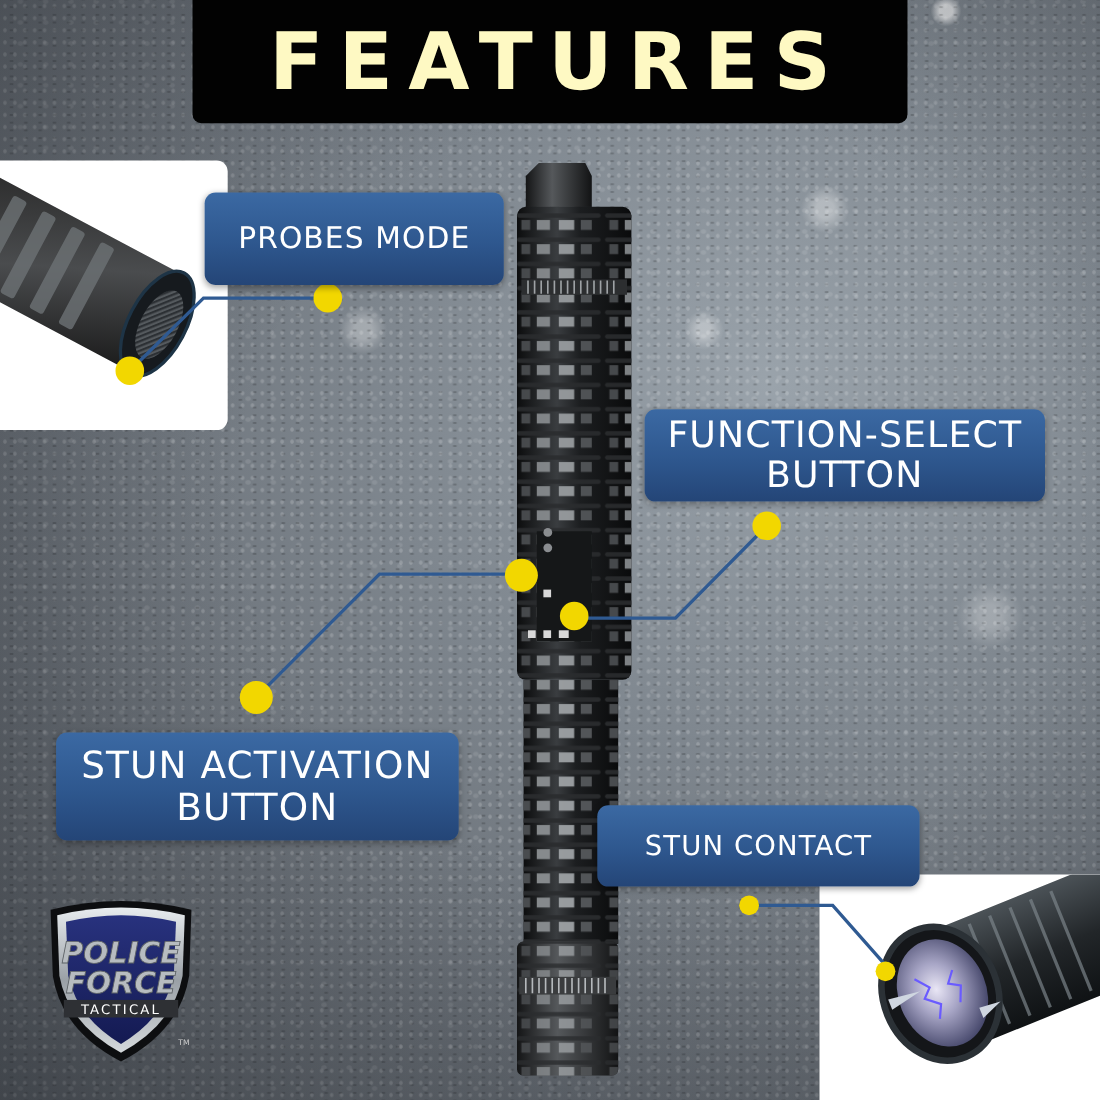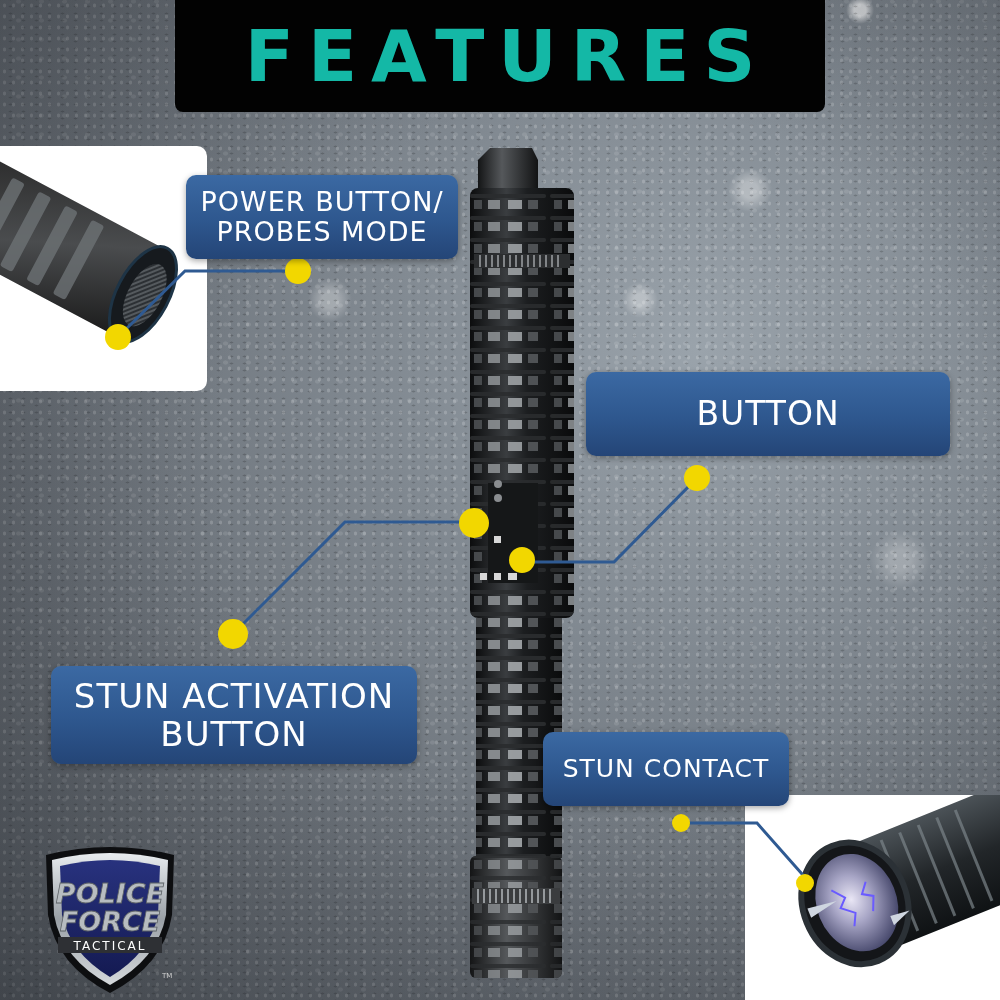--- a/index.html
+++ b/index.html
@@ -28,52 +28,52 @@
     position:absolute; inset:0;
     background: radial-gradient(ellipse at 60% 45%, transparent 45%, rgba(40,44,50,0.45) 100%);
     pointer-events:none;
   }
   .title-bar {
     position:absolute; left:175px; top:0; width:650px; height:112px;
     background:#020202; border-radius:0 0 8px 8px;
     display:flex; align-items:center; justify-content:center;
   }
   .title-text {
-    color:#14b8a6; font-family:"DejaVu Sans", sans-serif; font-weight:bold;
+    color:#fef9c3; font-family:"DejaVu Sans", sans-serif; font-weight:bold;
     font-size:72px; letter-spacing:14px; padding-left:14px; line-height:1;
   }
   .label-box {
     position:absolute;
     background: linear-gradient(180deg, #3b69a3 0%, #2e578e 55%, #244577 100%);
     border-radius:10px;
     color:#ffffff; text-align:center;
     font-family:"DejaVu Sans", sans-serif; font-weight:normal;
     display:flex; flex-direction:column; justify-content:center;
     box-shadow: 0 2px 6px rgba(0,0,0,0.35);
   }
   .label-box span { display:block; line-height:1.12; letter-spacing:1px; }
   .lb-power { left:186px; top:175px; width:272px; height:84px; font-size:27px; }
   .lb-func  { left:586px; top:372px; width:364px; height:84px; font-size:33px; }
   .lb-stun  { left:51px;  top:666px; width:366px; height:98px; font-size:34px; }
-  .lb-probe { left:543px; top:732px; width:246px; height:74px; font-size:25px;text-align:center; }
+  .lb-probe { left:543px; top:732px; width:293px; height:74px; font-size:25px;text-align:center; }
 
   .inset {
     position:absolute; background:#ffffff; overflow:hidden;
   }
   .inset-power { left:0; top:146px; width:207px; height:245px; border-radius:0 10px 10px 0; }
   .inset-probe { left:745px; top:795px; width:255px; height:205px; }
 
   .baton { position:absolute; left:468px; top:148px; width:110px; height:830px; }
   .lines { position:absolute; left:0; top:0; width:1000px; height:1000px; pointer-events:none; }
   .dot {
     position:absolute; width:26px; height:26px; margin:-13px 0 0 -13px;
     border-radius:50%; background:#f2d700;
   }
   .dot.big { width:30px; height:30px; margin:-15px 0 0 -15px; }
-  .logo { position:absolute; left:40px; top:845px; width:140px; height:150px; }
+  .logo { position:absolute; left:40px; top:817px; width:140px; height:150px; }
 </style>
 </head>
 <body>
 
 <div class="stage">
   <div class="texture"></div>
   <div class="vignette"></div>
 
   <div class="title-bar">
     <div class="title-text">FEATURES</div>
@@ -237,24 +237,24 @@
   <div class="dot" style="left:298px; top:271px;"></div>
   <div class="dot" style="left:118px; top:337px;"></div>
   <div class="dot" style="left:697px; top:478px;"></div>
   <div class="dot" style="left:522px; top:560px;"></div>
   <div class="dot big" style="left:233px; top:634px;"></div>
   <div class="dot big" style="left:474px; top:523px;"></div>
   <div class="dot" style="left:681px; top:823px; width:18px; height:18px; margin:-9px 0 0 -9px;"></div>
   <div class="dot" style="left:805px; top:883px; width:18px; height:18px; margin:-9px 0 0 -9px;"></div>
 
   <div class="label-box lb-power">
-    <span>POWER BUTTON/</span>
     <span>PROBES MODE</span>
   </div>
   <div class="label-box lb-func">
+    <span>FUNCTION-SELECT</span>
     <span>BUTTON</span>
   </div>
   <div class="label-box lb-stun">
     <span>STUN ACTIVATION</span>
     <span>BUTTON</span>
   </div>
   <div class="label-box lb-probe">
     <span>STUN CONTACT</span>
   </div>
 

